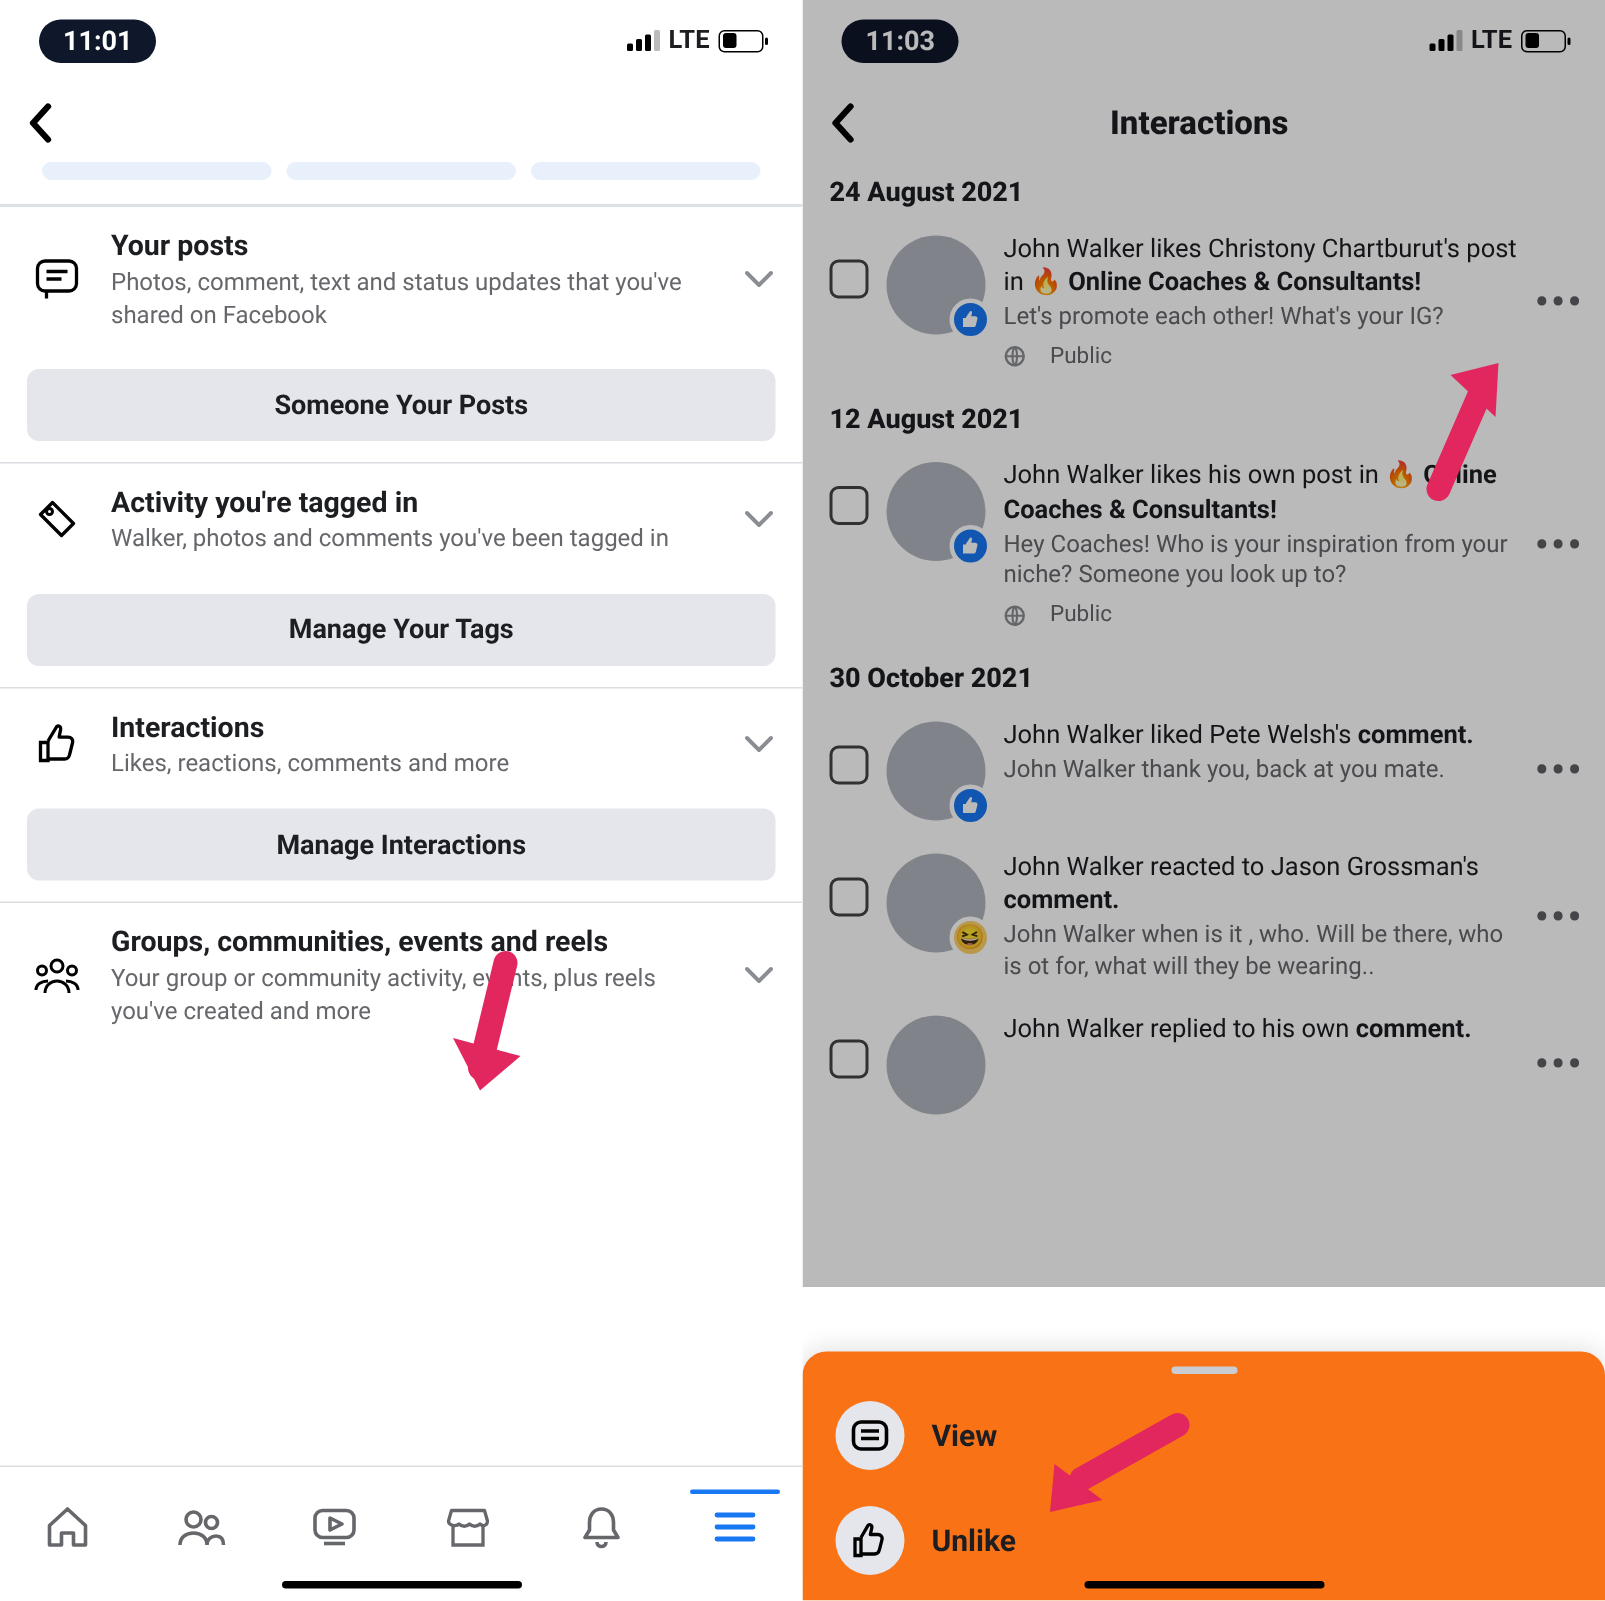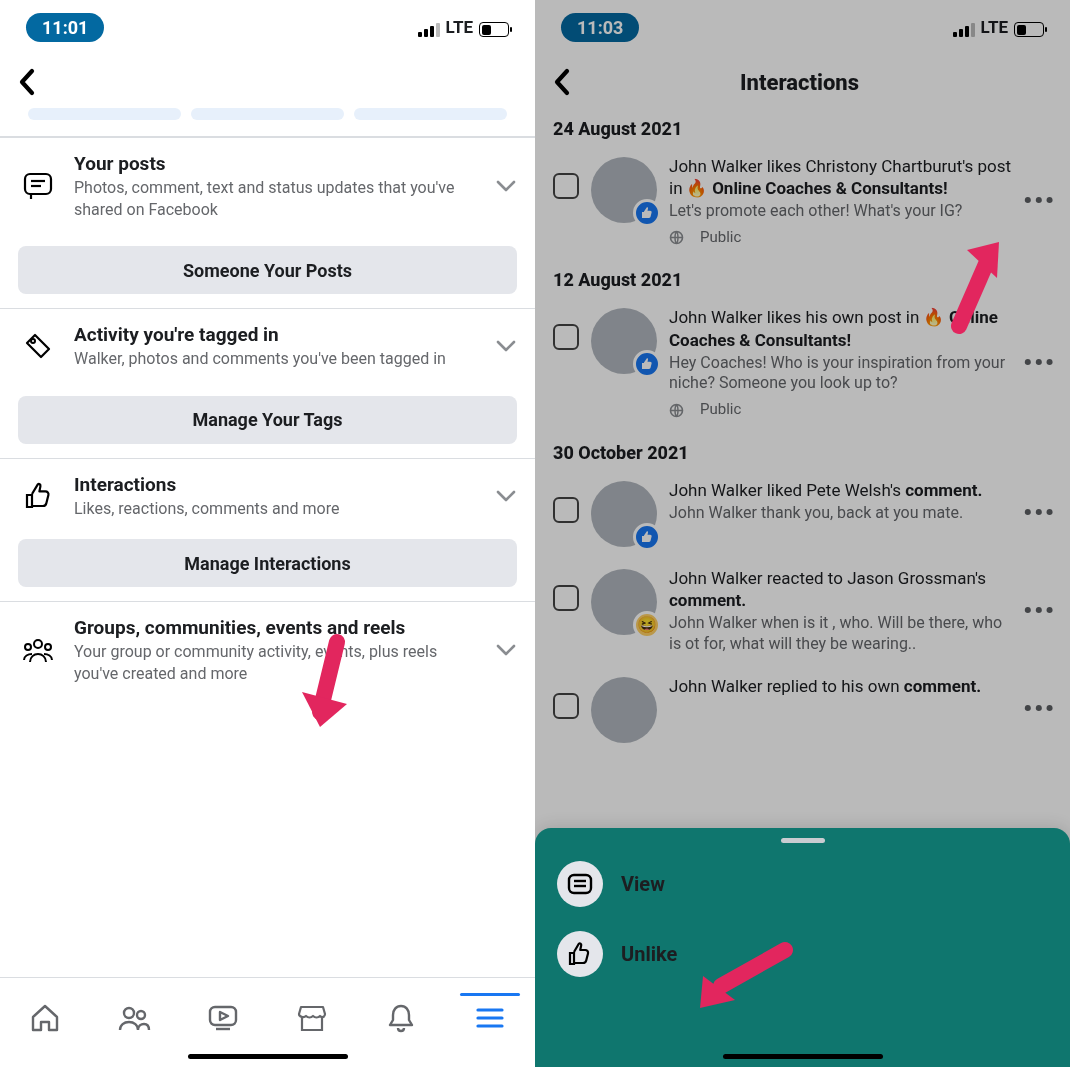--- a/index.html
+++ b/index.html
@@ -11,22 +11,22 @@
     display: flex;
     overflow: hidden;
     color: #1c1e21;
   }
   .phone { width: 535px; height: 1067px; position: relative; overflow: hidden; }
   .phone.left { background:#fff; }
   .phone.right { background:#fff; }
   .right .dim { position:absolute; inset:0 0 auto 0; height:858px; background:#000; opacity:.27; pointer-events:none; z-index:3; }
   
   .status { height:54px; display:flex; align-items:center; justify-content:space-between; padding:0 26px; font-weight:700; }
-  .time-pill { background:#0369a1; color:#fff; border-radius:18px; padding:4px 16px; font-size:18px; font-weight:700; }
-  .status-right { display:flex; align-items:flex-end; gap:6px; font-size:17px; font-weight:700; }
+  .time-pill { background:#0f172a; color:#fff; border-radius:18px; padding:4px 16px; font-size:18px; font-weight:700; }
+  .status-right { display:flex; align-items:center; gap:6px; font-size:17px; font-weight:700; }
   .sig { display:flex; gap:2px; align-items:flex-end; height:14px; }
   .sig span { width:4px; background:#000; display:block; border-radius:1px; }
   .sig span:nth-child(1){height:5px} .sig span:nth-child(2){height:8px} .sig span:nth-child(3){height:11px} .sig span:nth-child(4){height:14px;background:#bbb}
   .batt { width:30px; height:15px; border:1.5px solid #000; border-radius:4px; position:relative; }
   .batt::after { content:""; position:absolute; right:-4px; top:4px; width:2.5px; height:5px; background:#000; border-radius:1px; }
   .batt i { position:absolute; left:1.5px; top:1.5px; bottom:1.5px; width:35%; background:#000; border-radius:2px; }
   
   .header { display:flex; align-items:center; padding:14px 18px 10px; }
   .back-chev { font-size:32px; font-weight:900; line-height:1; }
   .header-title { flex:1; text-align:center; font-size:22px; font-weight:800; margin-left:-24px; }
@@ -59,21 +59,21 @@
   .avatar-wrap { width:66px; height:66px; position:relative; flex:none; margin-top:2px; }
   .avatar { width:66px; height:66px; border-radius:50%; background:#b0b6bd; }
   .badge { position:absolute; right:-4px; bottom:-4px; width:28px; height:28px; border-radius:50%; display:flex; align-items:center; justify-content:center; font-size:16px; border:3px solid #fff; }
   .badge.like { background:#1877f2; color:#fff; }
   .badge.laugh { background:#ffd166; }
   .int-text { flex:1; font-size:17px; line-height:1.3; }
   .int-text .desc { color:#65676b; margin-top:2px; font-size:16px; }
   .int-text .vis { color:#65676b; font-size:15px; margin-top:6px; display:flex; align-items:center; gap:16px; }
   .dots { color:#5d5f63; font-size:24px; font-weight:900; letter-spacing:2px; align-self:center; }
   
-  .sheet { position:absolute; left:0; right:0; bottom:0; background:#0f766e; border-top-left-radius:16px; border-top-right-radius:16px; height:239px; z-index:5; box-shadow:0 -2px 16px rgba(0,0,0,.12); }
+  .sheet { position:absolute; left:0; right:0; bottom:0; background:#f97316; border-top-left-radius:16px; border-top-right-radius:16px; height:166px; z-index:5; box-shadow:0 -2px 16px rgba(0,0,0,.12); }
   .sheet .grab { width:44px; height:5px; background:#c9ccd1; border-radius:3px; margin:10px auto 6px; }
   .sheet-row { display:flex; align-items:center; gap:18px; padding:12px 22px; }
   .sheet-row .circ { width:46px; height:46px; border-radius:50%; background:#e4e6eb; display:flex; align-items:center; justify-content:center; }
   .sheet-row .lbl { font-size:20px; font-weight:700; }
   
   .arrow { position:absolute; z-index:6; pointer-events:none; }
   
   svg { display:block; }
   .right .bglayer { position:absolute; inset:0; background:#fff; z-index:0; }
   .right .under { position:relative; z-index:1; }

